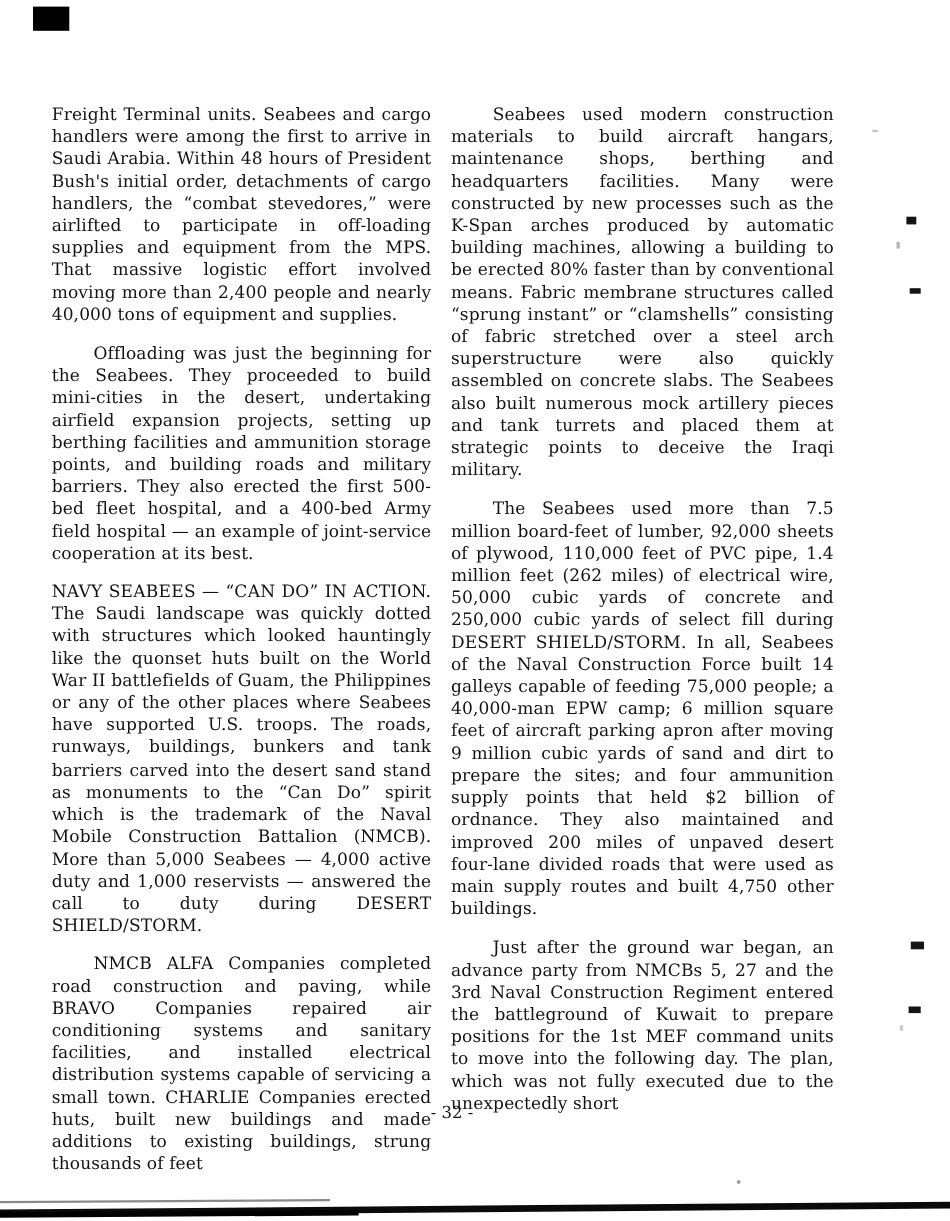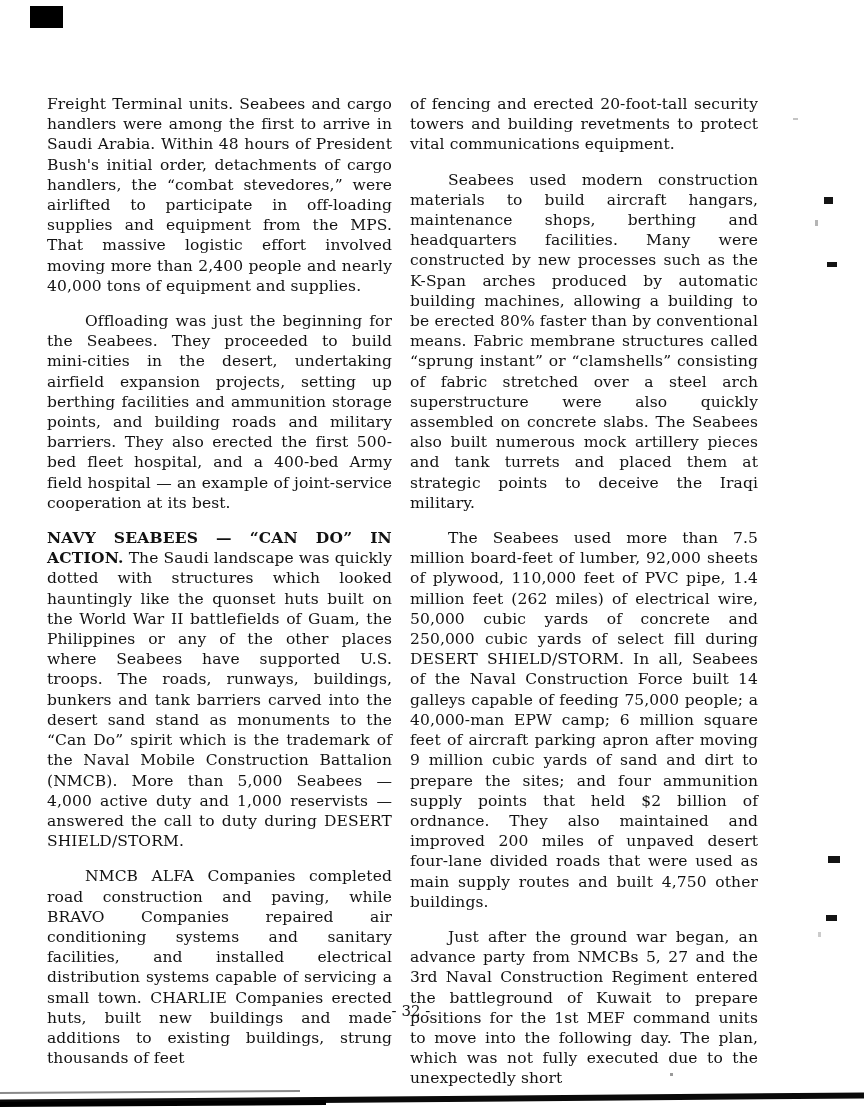--- a/index.html
+++ b/index.html
@@ -32,21 +32,21 @@
   }
   .col-left  { width: 345px; }
   .col-right { width: 348px; }
   .para {
     margin: 0 0 15px 0;
   }
   .para.indent {
     text-indent: 38px;
   }
   .lead-heading {
-    font-weight: bold;
+    font-weight: normal;
     letter-spacing: 0.2px;
   }
   .page-number {
     position: absolute;
     top: 1002px;
     left: 0;
     width: 864px;
     text-align: center;
     transform: translateX(-21px);
     font-size: 15px;
@@ -112,21 +112,20 @@
       <p class="para">Freight Terminal units.  Seabees and cargo handlers were among the first to arrive in Saudi Arabia.  Within 48 hours of President Bush's initial order, detachments of cargo handlers, the “combat stevedores,” were airlifted to participate in off-loading supplies and equipment from the MPS.  That massive logistic effort involved moving more than 2,400 people and nearly 40,000 tons of equipment and supplies.</p>
 
       <p class="para indent">Offloading was just the beginning for the Seabees.  They proceeded to build mini-cities in the desert, undertaking airfield expansion projects, setting up berthing facilities and ammunition storage points, and building roads and military barriers.  They also erected the first 500-bed fleet hospital, and a 400-bed Army field hospital — an example of joint-service cooperation at its best.</p>
 
       <p class="para"><span class="lead-heading">NAVY SEABEES — “CAN DO” IN ACTION.</span><span> The Saudi landscape was quickly dotted with structures which looked hauntingly like the quonset huts built on the World War II battlefields of Guam, the Philippines or any of the other places where Seabees have supported U.S. troops.  The roads, runways, buildings, bunkers and tank barriers carved into the desert sand stand as monuments to the “Can Do” spirit which is the trademark of the Naval Mobile Construction Battalion (NMCB). More than 5,000 Seabees — 4,000 active duty and 1,000 reservists — answered the call to duty during DESERT SHIELD/STORM.</span></p>
 
       <p class="para indent">NMCB ALFA Companies completed road construction and paving, while BRAVO Companies repaired air conditioning systems and sanitary facilities, and installed electrical distribution systems capable of servicing a small town.  CHARLIE Companies erected huts, built new buildings and made additions to existing buildings, strung thousands of feet</p>
     </div>
 
     <div class="col col-right">
-      <p class="para">of fencing and erected 20-foot-tall security towers and building revetments to protect vital communications equipment.</p>
 
       <p class="para indent">Seabees used modern construction materials to build aircraft hangars, maintenance shops, berthing and headquarters facilities. Many were constructed by new processes such as the K-Span arches produced by automatic building machines, allowing a building to be erected 80% faster than by conventional means. Fabric membrane structures called “sprung instant” or “clamshells” consisting of fabric stretched over a steel arch superstructure were also quickly assembled on concrete slabs.  The Seabees also built numerous mock artillery pieces and tank turrets and placed them at strategic points to deceive the Iraqi military.</p>
 
       <p class="para indent">The Seabees used more than 7.5 million board-feet of lumber, 92,000 sheets of plywood, 110,000 feet of PVC pipe, 1.4 million feet (262 miles) of electrical wire, 50,000 cubic yards of concrete and 250,000 cubic yards of select fill during DESERT SHIELD/STORM.  In all, Seabees of the Naval Construction Force built 14 galleys capable of feeding 75,000 people; a 40,000-man EPW camp; 6 million square feet of aircraft parking apron after moving 9 million cubic yards of sand and dirt to prepare the sites; and four ammunition supply points that held $2 billion of ordnance. They also maintained and improved 200 miles of unpaved desert four-lane divided roads that were used as main supply routes and built 4,750 other buildings.</p>
 
       <p class="para indent">Just after the ground war began, an advance party from NMCBs 5, 27 and the 3rd Naval Construction Regiment entered the battleground of Kuwait to prepare positions for the 1st MEF command units to move into the following day.  The plan, which was not fully executed due to the unexpectedly short</p>
     </div>
 
   </div>
 

